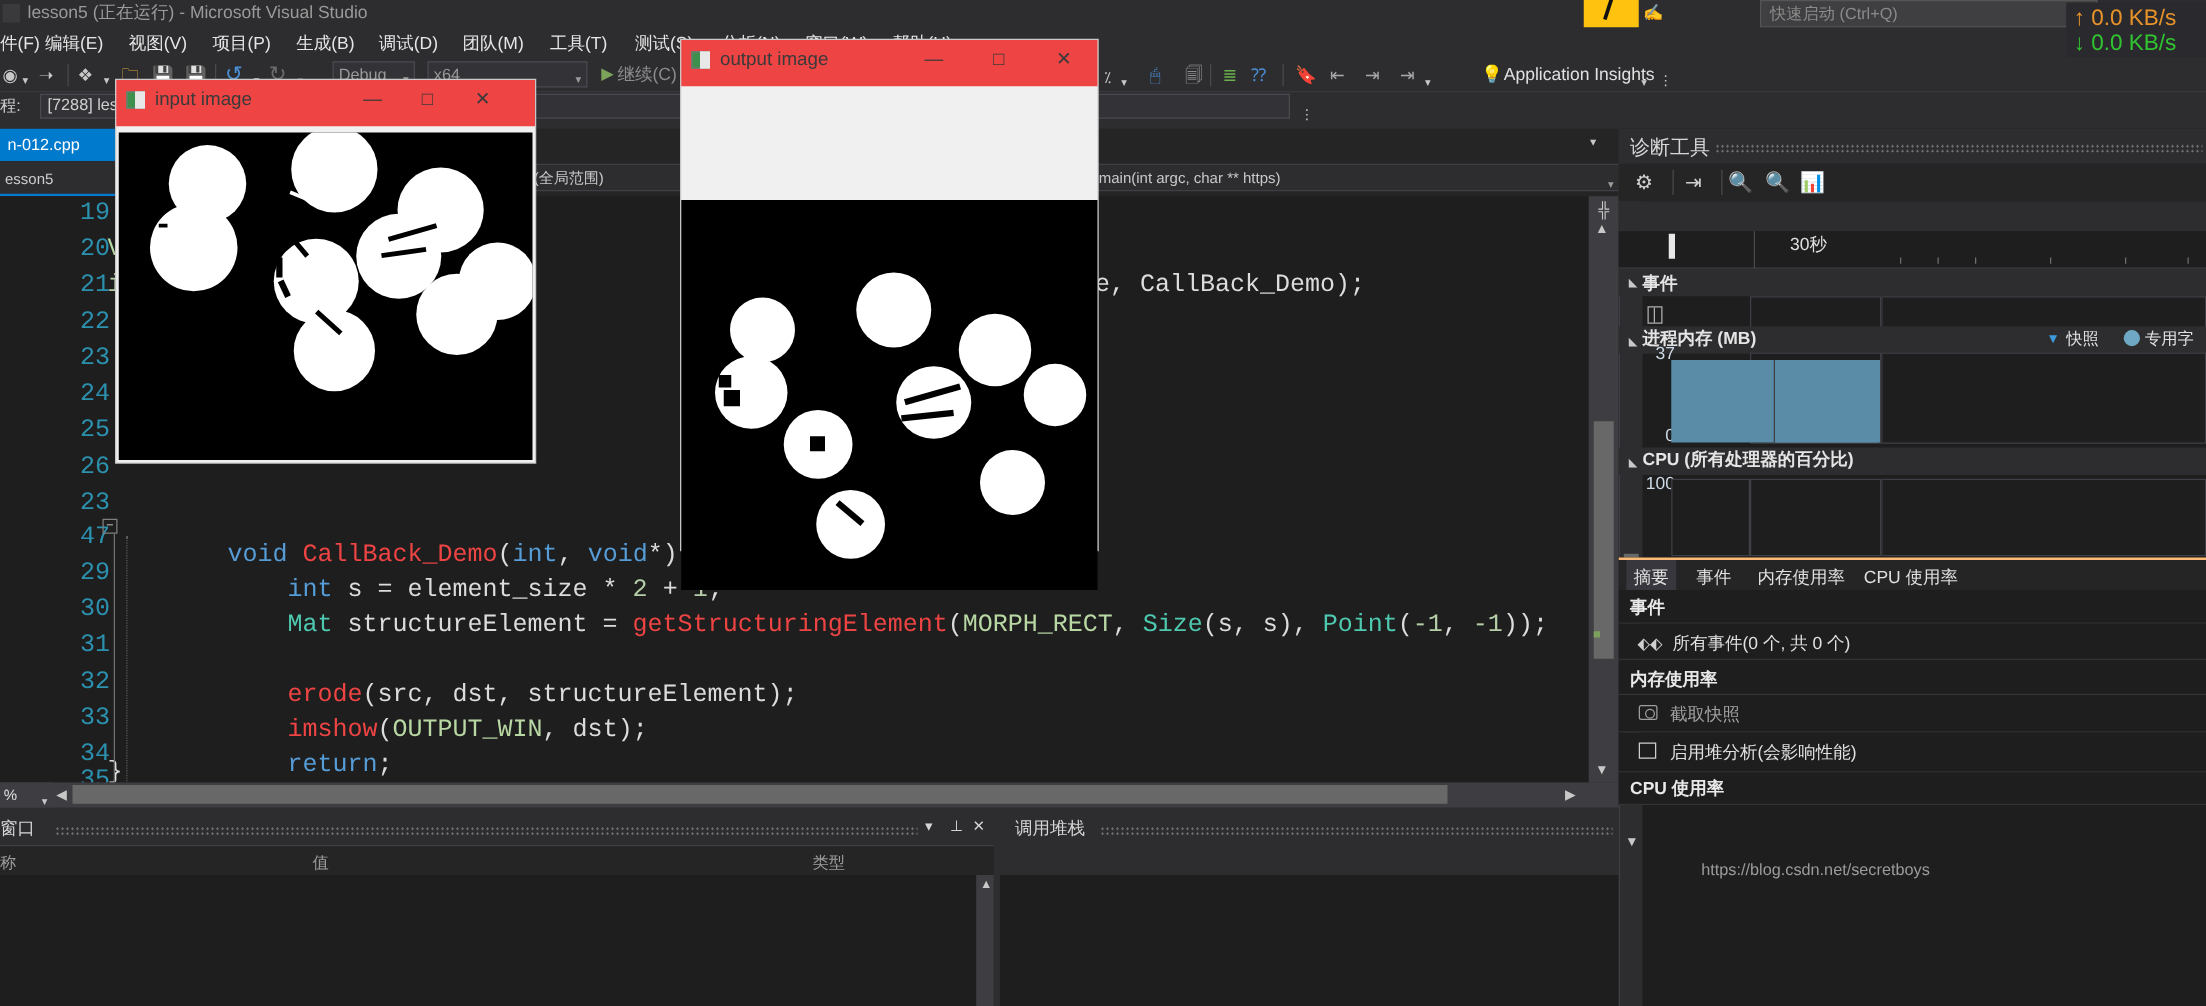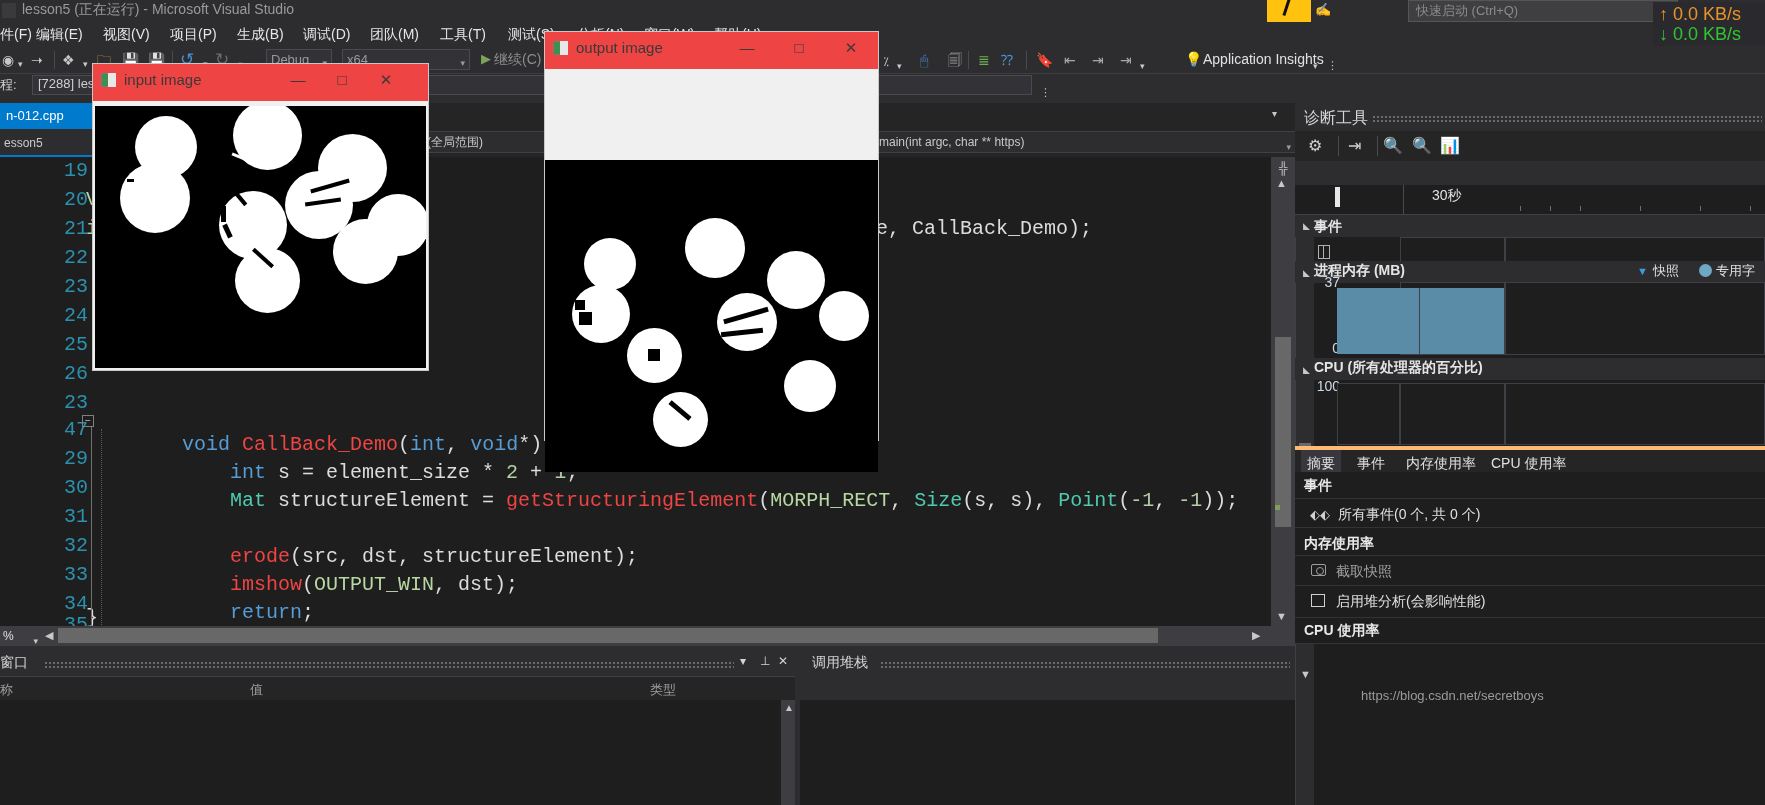--- a/index.html
+++ b/index.html
@@ -264,21 +264,21 @@
   .axis-val { position: absolute; font-size: 14px; color: #cdd9e5; text-align: right; }
   .mem-fill { position: absolute; background: #5a8ca8; }
   .legend-tri { position: absolute; font-size: 11px; color: #3d9bdb; }
   .legend-dot { position: absolute; width: 13px; height: 13px; border-radius: 50%; background: #6ea8c4; }
   .legend-txt { position: absolute; font-size: 13px; color: #e0e0e0; white-space: nowrap; }
   .evt-icon-box { position: absolute; width: 12px; height: 14px; border: 1px solid #b0b0b0; }
   .evt-icon-box::after { content:""; position:absolute; left:4px; top:0; width:1px; height:12px; background:#b0b0b0; }
 
   .diag-tabs {
     position: absolute; left: 1295px; top: 446px; width: 470px; height: 26px;
-    background: #252526; border-top: 4px solid #fdba74;
+    background: #252526; border-top: 2px solid #fdba74;
   }
   .diag-tab {
     position: absolute; top: 0px; height: 26px; font-size: 14px; color: #e0e0e0;
     line-height: 26px; white-space: nowrap; padding: 0 6px;
   }
   .diag-tab.sel { background: #37373d; }
   .sum-row { position: absolute; width: 470px; border-bottom: 1px solid #333; }
   .sum-bold { position: absolute; font-size: 14px; color: #e9e9e9; font-weight: bold; white-space: nowrap; }
   .sum-txt { position: absolute; font-size: 14px; color: #e0e0e0; white-space: nowrap; }
   .sum-dim { position: absolute; font-size: 14px; color: #a0a0a0; white-space: nowrap; }

